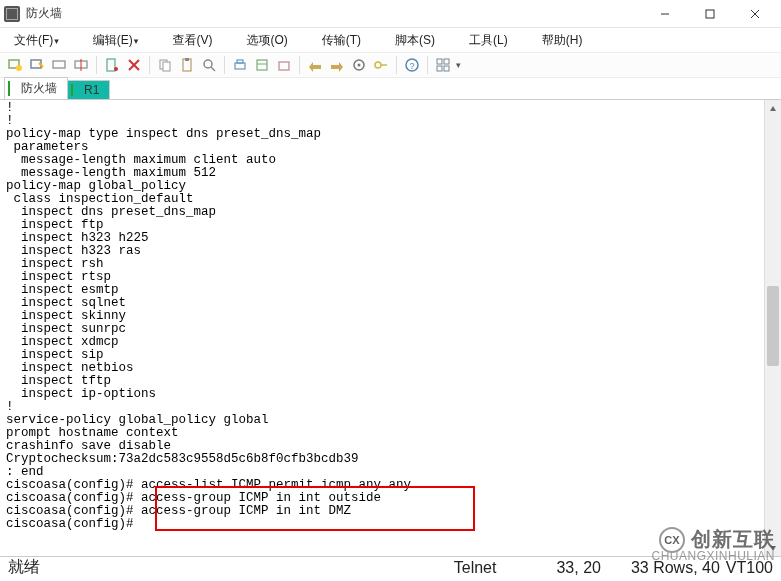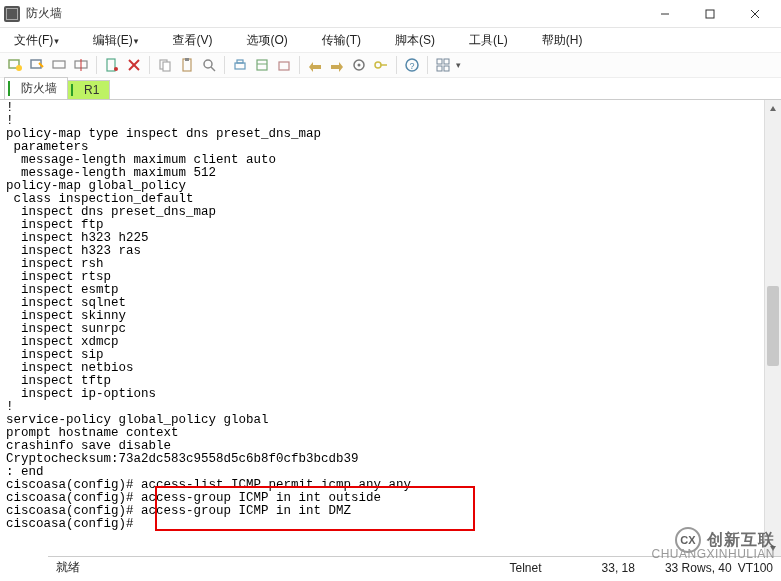--- a/index.html
+++ b/index.html
@@ -20,46 +20,46 @@
   .menubar .dd { font-size:9px; color:#333; padding-left:1px;}
 
   
   .toolbar { height: 26px; display: flex; align-items: center; padding: 2px 6px; gap: 4px; border-top: 1px solid #eee; border-bottom: 1px solid #eee; background:#fcfcfc;}
   .tb-icon { width: 18px; height: 18px; display:flex; align-items:center; justify-content:center; }
   .tb-sep { width:1px; height:18px; background:#ddd; margin:0 2px; }
   .tb-icon svg { width:16px; height:16px; }
 
   
   .tabbar { height: 22px; display: flex; align-items: flex-end; padding: 0 4px; font-size: 12px; border-bottom:1px solid #ccc; background:#fff;}
-  .tab { padding: 2px 10px; border: 1px solid #ccc; border-bottom: none; background: #bef264; margin-right: -1px; position:relative; }
+  .tab { padding: 2px 10px; border: 1px solid #ccc; border-bottom: none; background: #14b8a6; margin-right: -1px; position:relative; }
   .tab .tmark { position:absolute; left:3px; top:3px; bottom:3px; width:2px; background:#2a9d2a; }
   .tab.active { background:#fff; }
   .tab-label { padding-left:6px; color:#333; }
 
   
   .terminal-wrap { position: relative; height: 456px; display:flex; }
   .terminal { flex:1; padding: 2px 6px 2px 6px; font-family: Consolas, "Courier New", monospace; font-size: 12.5px; line-height: 13px; color: #000; white-space: pre; overflow:hidden; background:#fff; }
   .scrollbar { width: 17px; background: #f0f0f0; border-left:1px solid #ddd; display:flex; flex-direction:column; }
   .sb-btn { height:17px; display:flex; align-items:center; justify-content:center; background:#f0f0f0; }
   .sb-btn svg{ width:8px;height:8px; fill:#666;}
   .sb-track { flex:1; background:#f0f0f0; position:relative; }
   .sb-thumb { position:absolute; left:2px; right:2px; top:40%; height:80px; background:#c8c8c8; border-radius:2px; }
 
   
   .highlight-box { position: absolute; border: 2px solid #e60000; pointer-events:none; }
 
   
-  .statusbar { height: 22px; border-top: 1px solid #ccc; display: flex; align-items: center; font-size: 12px; padding: 0 8px; background:#fff;margin-left:48px; }
+  .statusbar { height: 22px; border-top: 1px solid #ccc; display: flex; align-items: center; font-size: 16px; padding: 0 8px; background:#fff; }
   .statusbar .cell { padding-right: 40px; color:#222; }
   .statusbar .spacer { flex:1; }
 
   
   .watermark { position:absolute; right:6px; bottom:28px; display:flex; align-items:center; gap:6px; opacity:0.85;margin-left:20px; }
   .wm-logo { width:26px; height:26px; border:2px solid #888; border-radius:50%; display:flex; align-items:center; justify-content:center; font-size:11px; font-weight:bold; color:#444; }
-  .wm-text { font-size:16px; font-weight:700; color:#555; letter-spacing:1px; }
+  .wm-text { font-size:20px; font-weight:700; color:#555; letter-spacing:1px; }
   .wm-sub { font-size:12px; color:#888; position:absolute; right:0; bottom:-10px; letter-spacing:0.5px;}
 </style>
 </head>
 <body>
 
 <div class="titlebar">
   <div class="app-icon"></div>
   <div class="title">防火墙</div>
   <div class="win-controls">
     <div class="wc">
@@ -268,21 +268,21 @@
         </svg>
       </div>
   </div>
   <div class="highlight-box" id="hl" style="top: 386px; left: 155px; width: 320px; height: 45px;"></div>
 </div>
 
 <div class="statusbar">
   <span class="cell">就绪</span>
   <span class="spacer"></span>
   <span class="cell" style="padding-right:60px">Telnet</span>
-  <span class="cell" style="padding-right:30px">33, 18</span>
+  <span class="cell" style="padding-right:30px">33, 20</span>
   <span class="cell" style="padding-right:6px">33 Rows, 40</span>
   <span class="cell" style="padding-right:0">VT100</span>
 </div>
 
 <div class="watermark">
   <div class="wm-logo">CX</div>
   <div style="position:relative;">
     <div class="wm-text">创新互联</div>
     <div class="wm-sub">CHUANGXINHULIAN</div>
   </div>

